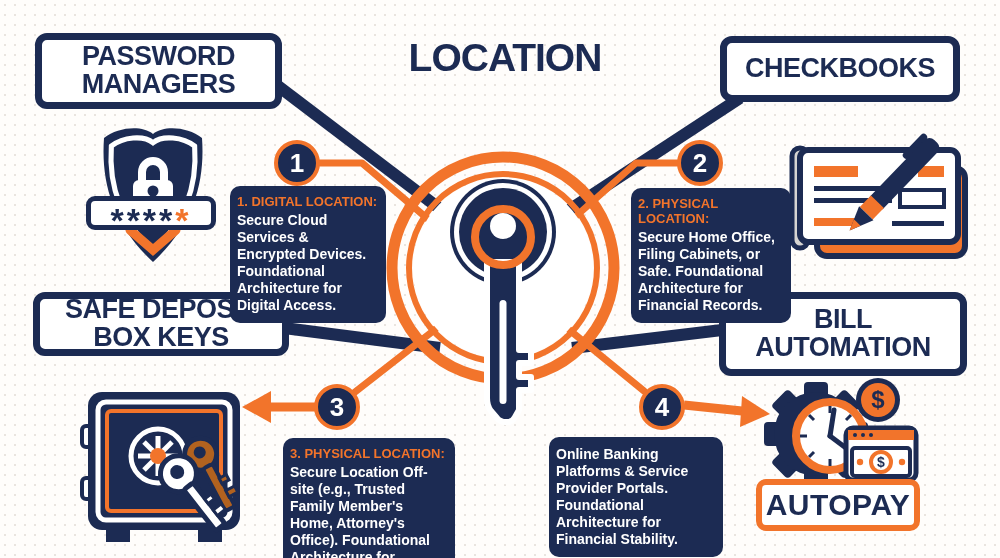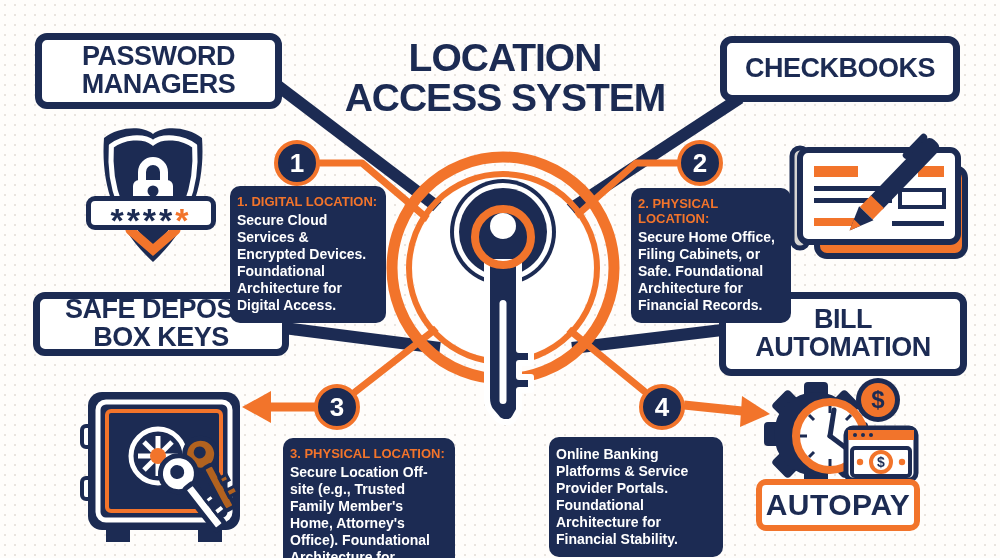--- a/index.html
+++ b/index.html
@@ -221,21 +221,20 @@
         <circle cx="123" cy="90" r="10" fill="#fff" stroke="#f2742b" stroke-width="4"></circle>
         <circle cx="102" cy="90" r="3.2" fill="#f2742b"></circle>
         <circle cx="144" cy="90" r="3.2" fill="#f2742b"></circle>
         <text x="123" y="95" text-anchor="middle" font-family="Liberation Sans, sans-serif" font-size="14" font-weight="bold" fill="#1c2b53">$</text>
       </g>
     </g>
   </svg>
 
   <div id="title">
     <div>LOCATION</div>
-    <div>ACCESS SYSTEM</div>
   </div>
 
   <div class="node" id="node-pm">
     <span>PASSWORD MANAGERS</span>
   </div>
   <div class="node" id="node-cb">
     <span>CHECKBOOKS</span>
   </div>
   <div class="node" id="node-sd">
     <span>SAFE DEPOSIT BOX KEYS</span>

